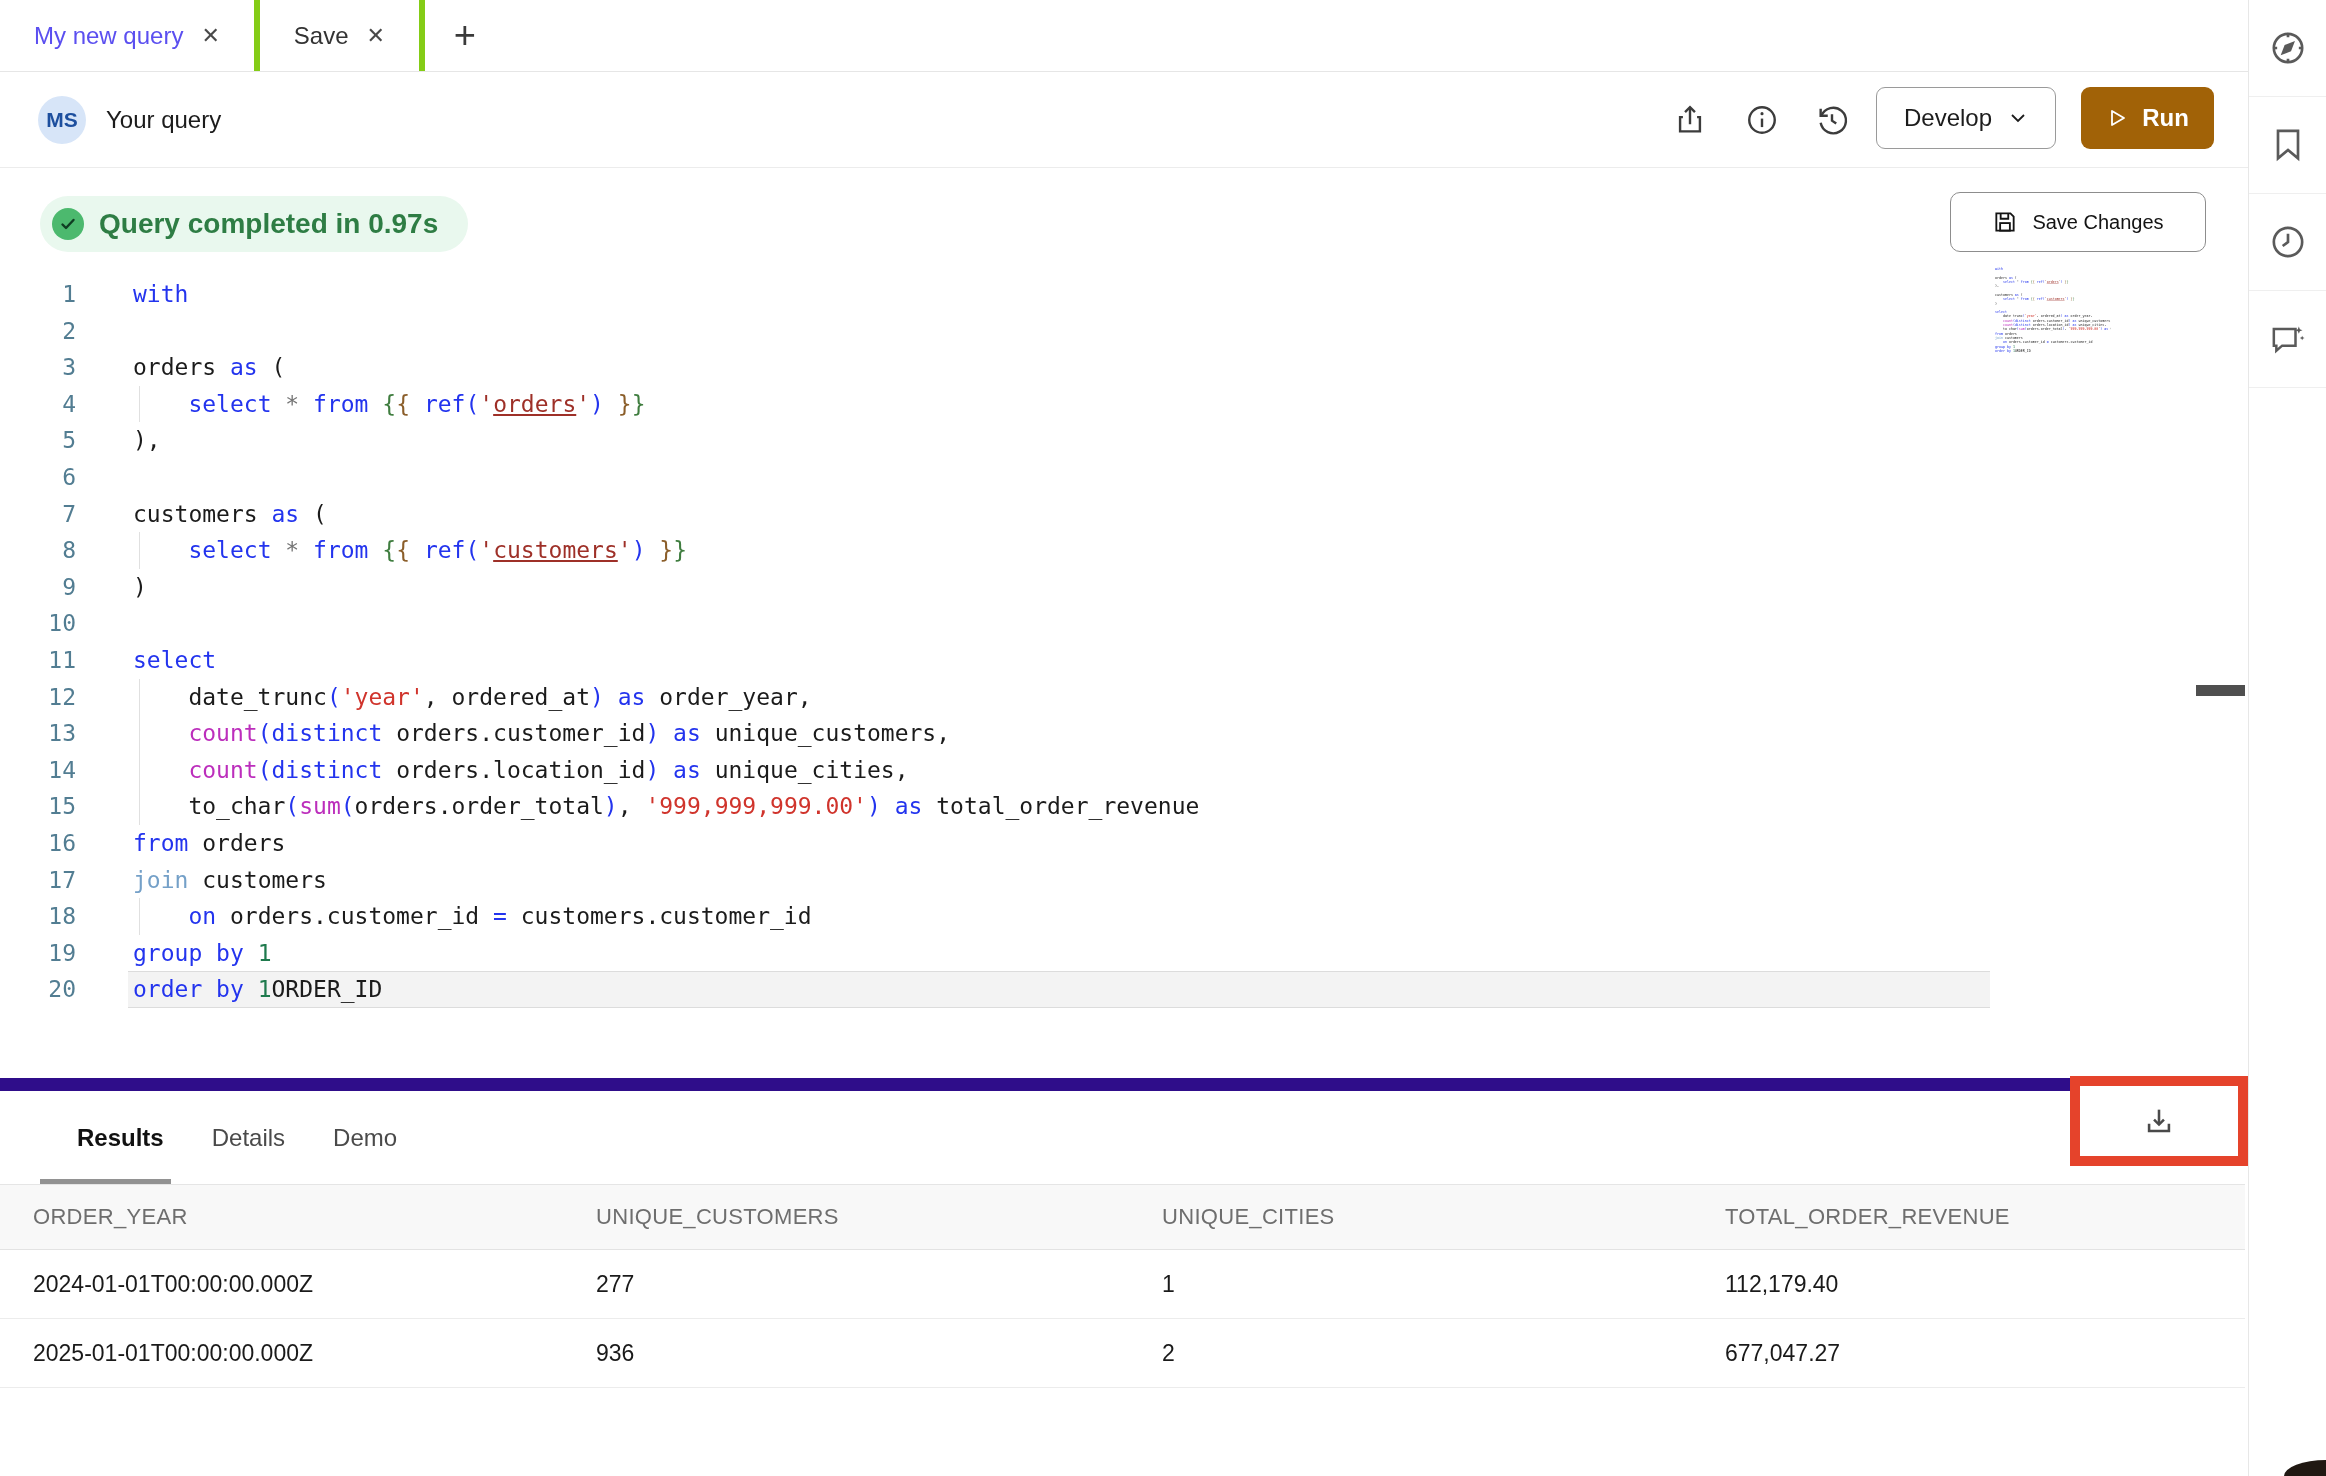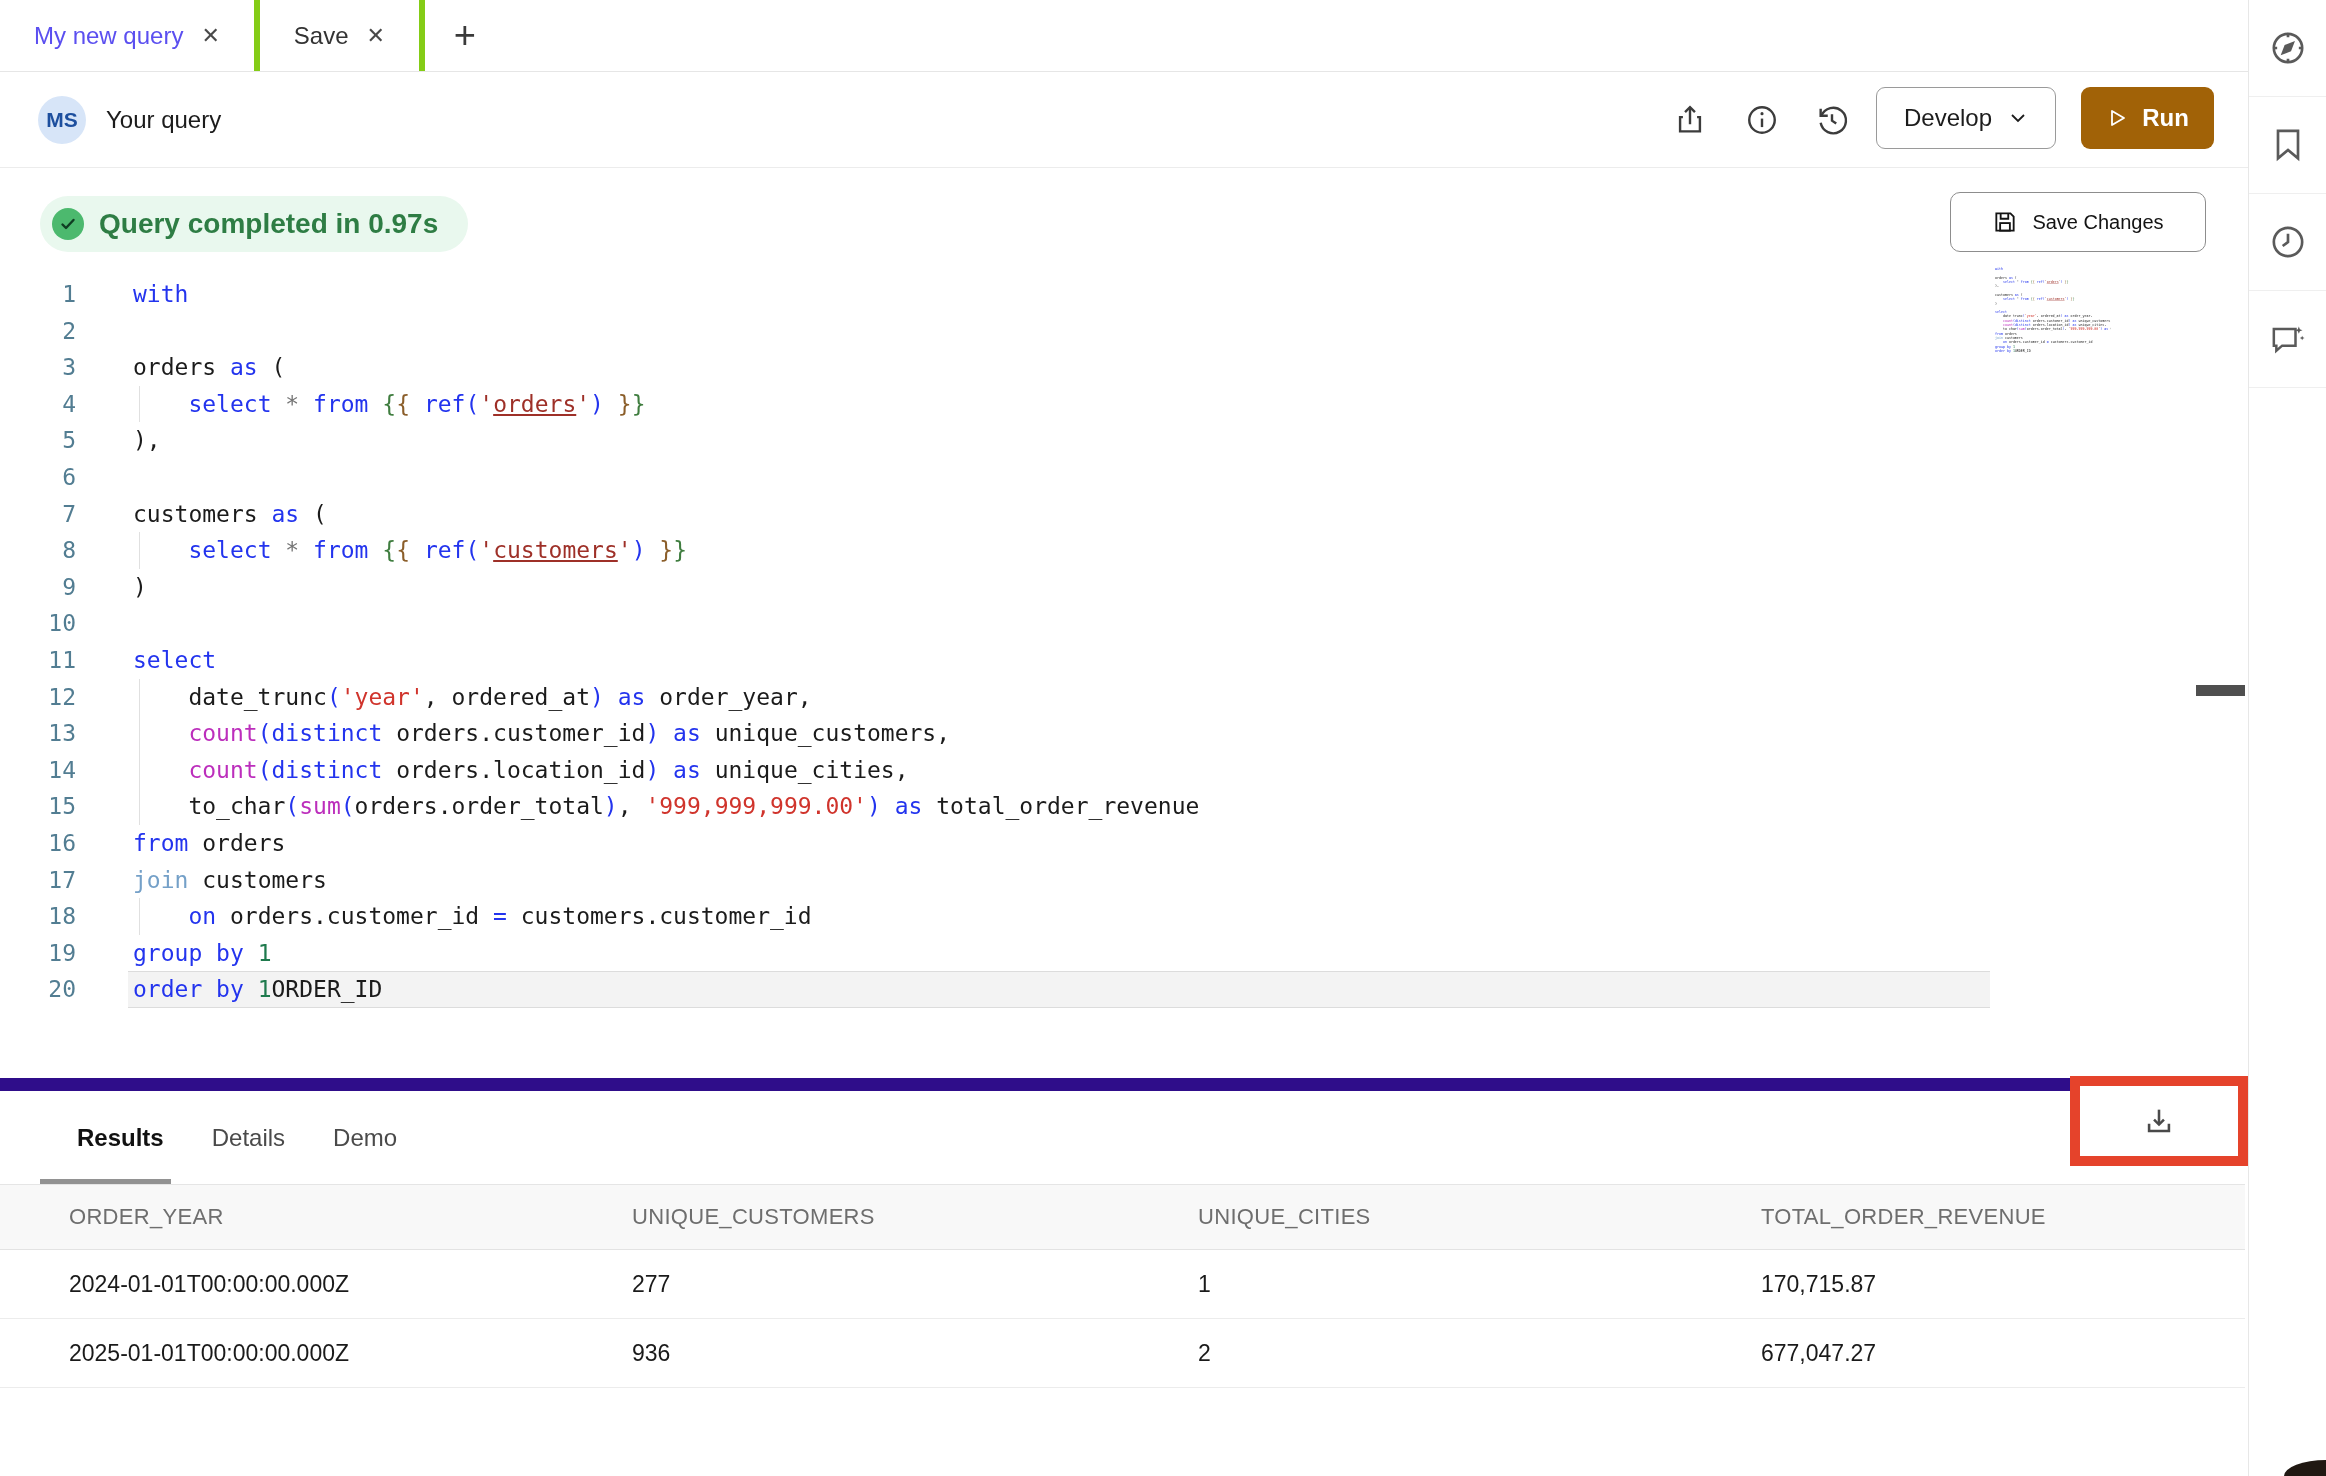--- a/index.html
+++ b/index.html
@@ -64,21 +64,21 @@
   .rtab-underline { position:absolute; left:40px; bottom:0; width:131px; height:5px; background:#929292; }
   .download-btn { position:absolute; left:2080px; top:1086px; width:158px; height:70px; background:#fff; display:flex; align-items:center; justify-content:center; color:#4a4a4a; cursor:pointer; }
   .download-btn svg { width:34px; height:34px; }
   .red-box { position:absolute; left:2070px; top:1076px; width:178px; height:90px; border:10px solid #e5432b; z-index:5; pointer-events:none; }
   .grid { position:absolute; top:1185px; left:0; width:2245px; }
   .grid-row { display:grid; grid-template-columns:563px 566px 563px 1fr; align-items:center; }
   .grid-head { height:65px; background:#f8f8f8; border-bottom:1px solid #e3e3e3; }
   .grid-head .cell { font-size:22px; color:#6e6e6e; letter-spacing:0.3px; }
   .grid-body-row { height:69px; border-bottom:1px solid #ececec; background:#fff; }
   .grid-body-row .cell { font-size:23px; color:#1a1a1a; }
-  .cell { padding-left:33px;margin-left:36px; }
+  .cell { padding-left:33px; }
   
   .dark-corner { position:absolute; right:0; bottom:0; width:42px; height:16px; background:#201812; border-top-left-radius:100% 100%; }
 </style>
 </head>
 <body>
 
 <div class="app">
   <div class="main">
 
     <div class="tabbar">
@@ -219,21 +219,21 @@
           <div class="cell">ORDER_YEAR</div>
           <div class="cell">UNIQUE_CUSTOMERS</div>
           <div class="cell">UNIQUE_CITIES</div>
           <div class="cell">TOTAL_ORDER_REVENUE</div>
         </div>
       <div id="table-body">
           <div class="grid-row grid-body-row">
             <div class="cell">2024-01-01T00:00:00.000Z</div>
             <div class="cell">277</div>
             <div class="cell">1</div>
-            <div class="cell">170,715.87</div>
+            <div class="cell">112,179.40</div>
           </div>
           <div class="grid-row grid-body-row">
             <div class="cell">2025-01-01T00:00:00.000Z</div>
             <div class="cell">936</div>
             <div class="cell">2</div>
             <div class="cell">677,047.27</div>
           </div>
         </div>
     </div>
   </div>

